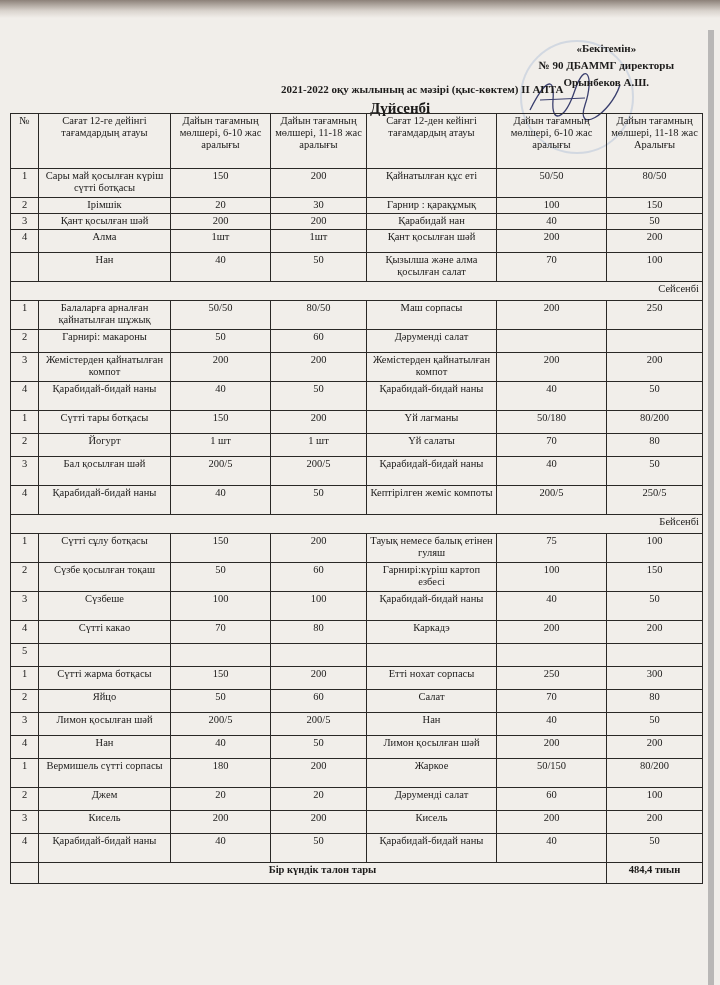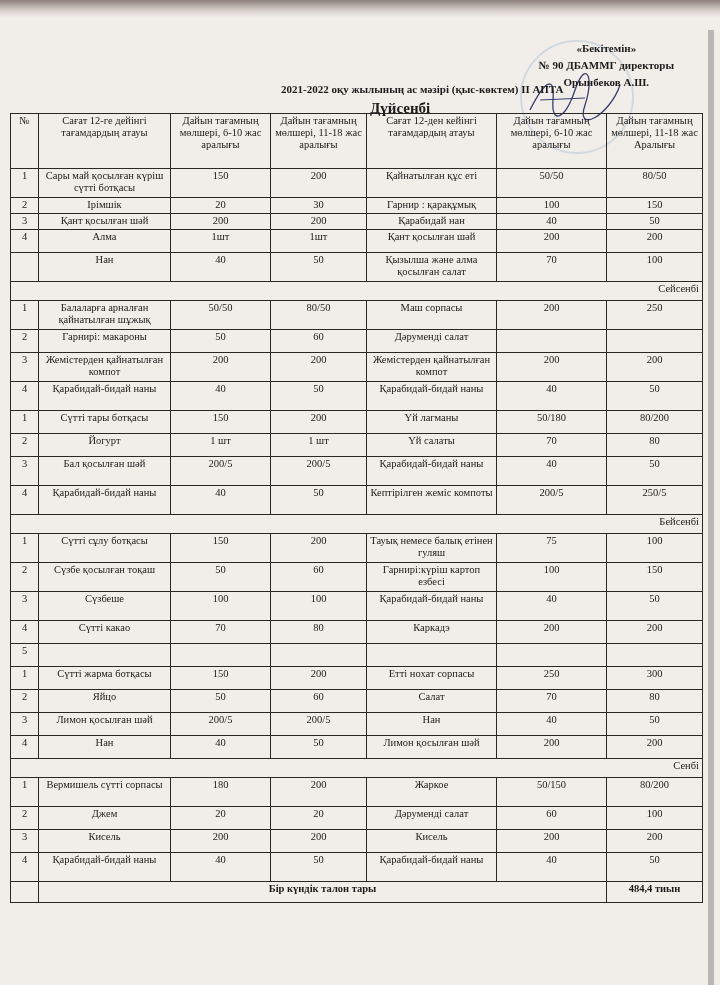--- a/index.html
+++ b/index.html
@@ -290,23 +290,20 @@
         </tr>
         <tr class="r3">
           <td class="num">4</td>
           <td>Нан</td>
           <td>40</td>
           <td>50</td>
           <td>Лимон қосылған шәй</td>
           <td>200</td>
           <td>200</td>
         </tr>
-        <tr class="day">
-          <td colspan="7">Сенбі</td>
-        </tr>
         <tr class="r2">
           <td class="num">1</td>
           <td>Вермишель сүтті сорпасы</td>
           <td>180</td>
           <td>200</td>
           <td>Жаркое</td>
           <td>50/150</td>
           <td>80/200</td>
         </tr>
         <tr class="r3">

